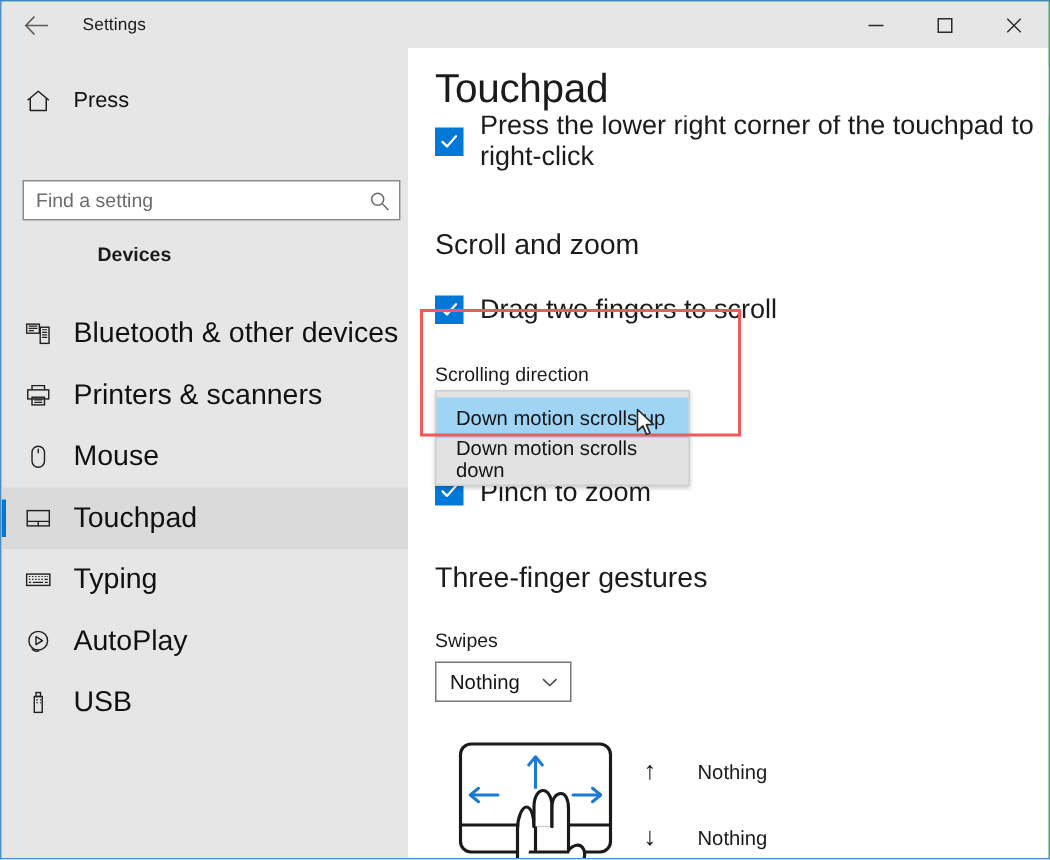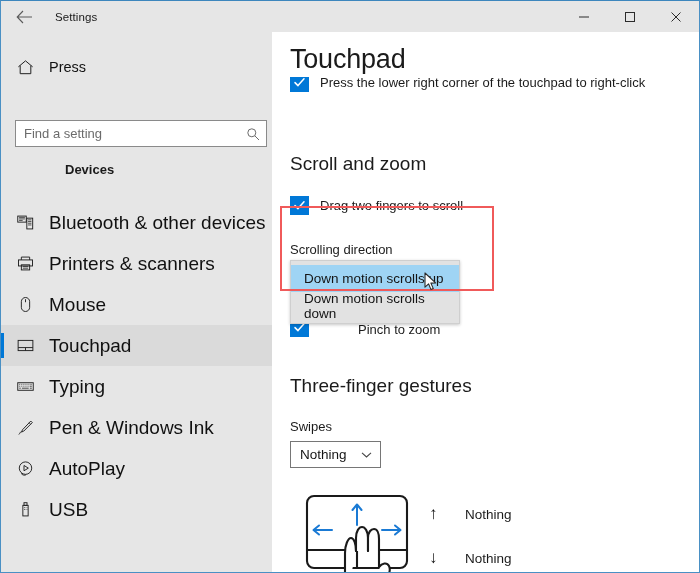--- a/index.html
+++ b/index.html
@@ -127,39 +127,38 @@
     z-index: 4;
     letter-spacing: -.2px;
   }
   .cb {
     width: 19px; height: 19px; min-width: 19px;
     background: #0078d7;
     display: flex; align-items: center; justify-content: center;
     margin-right: 11px;
   }
   .cb svg { display: block; }
-  .cb-text { font-size: 13px; color: #1b1b1b; }
+  .cb-text { font-size: 18px; color: #1b1b1b; }
 
   #section-scroll {
     position: absolute; left: 18px; top: 121px;
     font-size: 19px; color: #1b1b1b;
   }
   #drag-row {
     position: absolute; left: 18px; top: 164px;
     display: flex; align-items: center;
   }
   #scroll-dir-label {
     position: absolute; left: 18px; top: 210px;
     font-size: 13px; color: #1b1b1b;
   }
   #pinch-row {
     position: absolute; left: 18px; top: 286px;
-    display: flex; align-items: flex-end;
+    display: flex; align-items: flex-start;
     z-index: 1;
-    gap: 38px;
   }
 
   
   #dropdown-open {
     position: absolute; left: 18px; top: 228px;
     width: 170px;
     background: #e2e2e2;
     border: 1px solid #cfcfcf;
     padding: 4px 0 4px 0;
     z-index: 6;
@@ -337,30 +336,20 @@
           <svg width="17" height="17" viewBox="0 0 18 18">
             <rect x="0.8" y="5" width="16.4" height="8" fill="none" stroke="currentColor" stroke-width="1"></rect>
             <path d="M2.4 6.7 H3.4 M4.6 6.7 H5.6 M6.8 6.7 H7.8 M9 6.7 H10 M11.2 6.7 H12.2 M13.4 6.7 H14.4 M15 6.7 H15.7
                      M2.4 8.7 H3.4 M4.6 8.7 H5.6 M6.8 8.7 H7.8 M9 8.7 H10 M11.2 8.7 H12.2 M13.4 8.7 H15.7
                      M2.4 10.8 H4 M5.2 10.8 H12.4 M13.6 10.8 H15.7" stroke="currentColor" stroke-width=".85"></path>
           </svg>
         </div>
         <span class="nav-label">Typing</span>
       </div>
 
-      <div class="nav-item">
-        <div class="nav-ico">
-          <svg width="17" height="17" viewBox="0 0 18 18">
-            <path d="M14.6 2.2 L16.2 3.8 L7.2 12.8 L4.8 13.8 L5.8 11.4 Z" fill="none" stroke="currentColor" stroke-width="1" stroke-linejoin="round"></path>
-            <path d="M2 16.4 C3.2 15.4 3 13.6 4.6 13.8" fill="none" stroke="currentColor" stroke-width="1"></path>
-            <path d="M12.8 4 L14.4 5.6" stroke="currentColor" stroke-width=".85"></path>
-          </svg>
-        </div>
-        <span class="nav-label">Pen &amp; Windows Ink</span>
-      </div>
 
       <div class="nav-item">
         <div class="nav-ico">
           <svg width="17" height="17" viewBox="0 0 18 18">
             <circle cx="9" cy="8.6" r="6.6" fill="none" stroke="currentColor" stroke-width="1"></circle>
             <path d="M7.4 5.8 L12 8.6 L7.4 11.4 Z" fill="none" stroke="currentColor" stroke-width="1" stroke-linejoin="round"></path>
             <path d="M4.4 14.2 C5.6 16 8.2 16.6 9.6 15.6" fill="none" stroke="currentColor" stroke-width="1"></path>
           </svg>
         </div>
         <span class="nav-label">AutoPlay</span>

